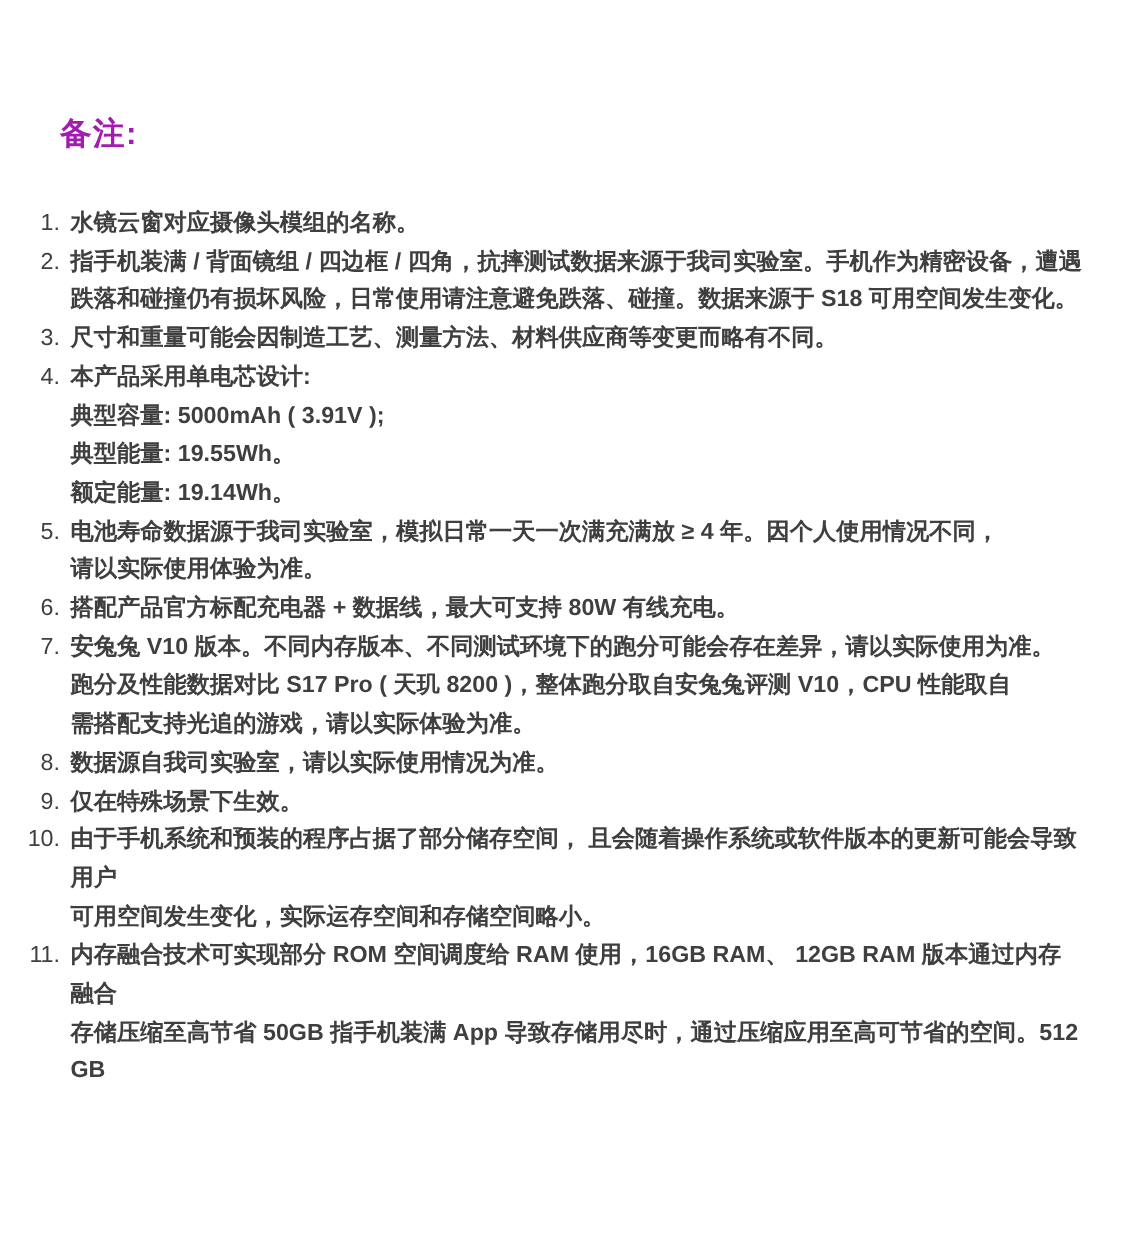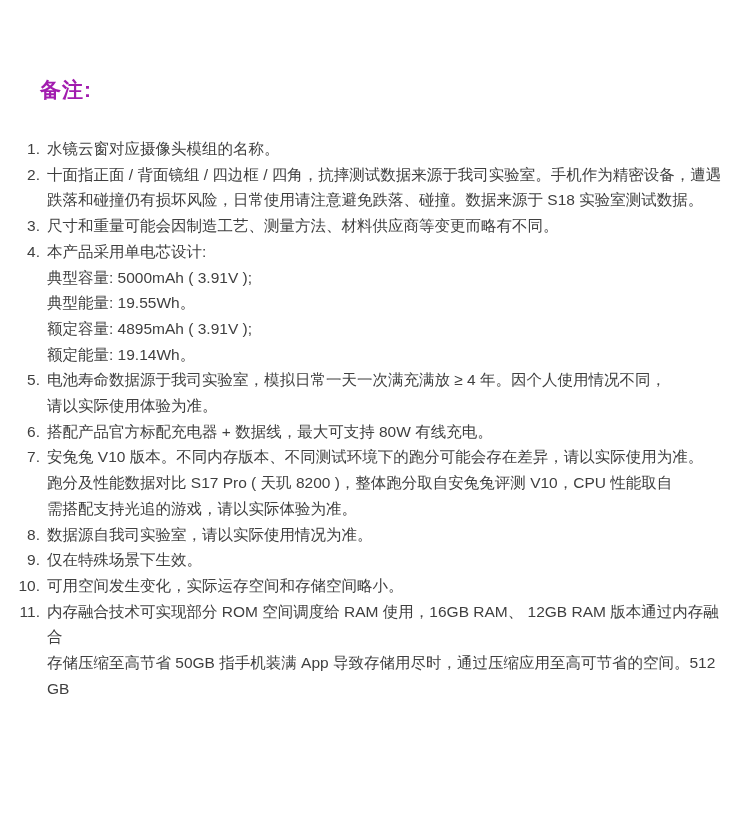--- a/index.html
+++ b/index.html
@@ -47,55 +47,55 @@
     white-space: nowrap;
   }
   .note-body {
     flex: 1 1 auto;
     margin-left: 7px;
     min-width: 0;
   }
   .note-line {
     white-space: normal;
     word-break: break-all;
+    font-weight: bold;
   }
 </style>
 </head>
 <body>
 
 <div class="page">
   <h1 class="notes-title">备注:</h1>
 
   <div class="notes-list">
       <div class="note">
         <div class="note-num">1.</div>
         <div class="note-body">
           <div class="note-line">水镜云窗对应摄像头模组的名称。</div>
         </div>
       </div>
       <div class="note">
         <div class="note-num">2.</div>
         <div class="note-body">
-          <div class="note-line">十面指正面 / 背面镜组 / 四边框 / 四角，抗摔测试数据来源于我司实验室。手机作为精密设备，遭遇</div>
-          <div class="note-line">跌落和碰撞仍有损坏风险，日常使用请注意避免跌落、碰撞。数据来源于 S18 实验室测试数据。</div>
+          <div class="note-line">指手机装满 / 背面镜组 / 四边框 / 四角，抗摔测试数据来源于我司实验室。手机作为精密设备，遭遇</div>
+          <div class="note-line">跌落和碰撞仍有损坏风险，日常使用请注意避免跌落、碰撞。数据来源于 S18 可用空间发生变化。</div>
         </div>
       </div>
       <div class="note">
         <div class="note-num">3.</div>
         <div class="note-body">
           <div class="note-line">尺寸和重量可能会因制造工艺、测量方法、材料供应商等变更而略有不同。</div>
         </div>
       </div>
       <div class="note">
         <div class="note-num">4.</div>
         <div class="note-body">
           <div class="note-line">本产品采用单电芯设计:</div>
           <div class="note-line">典型容量: 5000mAh ( 3.91V );</div>
           <div class="note-line">典型能量: 19.55Wh。</div>
-          <div class="note-line">额定容量: 4895mAh ( 3.91V );</div>
           <div class="note-line">额定能量: 19.14Wh。</div>
         </div>
       </div>
       <div class="note">
         <div class="note-num">5.</div>
         <div class="note-body">
           <div class="note-line">电池寿命数据源于我司实验室，模拟日常一天一次满充满放 ≥ 4 年。因个人使用情况不同，</div>
           <div class="note-line">请以实际使用体验为准。</div>
         </div>
       </div>
@@ -121,20 +121,21 @@
       </div>
       <div class="note">
         <div class="note-num">9.</div>
         <div class="note-body">
           <div class="note-line">仅在特殊场景下生效。</div>
         </div>
       </div>
       <div class="note">
         <div class="note-num">10.</div>
         <div class="note-body">
+          <div class="note-line">由于手机系统和预装的程序占据了部分储存空间， 且会随着操作系统或软件版本的更新可能会导致用户</div>
           <div class="note-line">可用空间发生变化，实际运存空间和存储空间略小。</div>
         </div>
       </div>
       <div class="note">
         <div class="note-num">11.</div>
         <div class="note-body">
           <div class="note-line">内存融合技术可实现部分 ROM 空间调度给 RAM 使用，16GB RAM、 12GB RAM 版本通过内存融合</div>
           <div class="note-line">存储压缩至高节省 50GB 指手机装满 App 导致存储用尽时，通过压缩应用至高可节省的空间。512GB</div>
         </div>
       </div>

